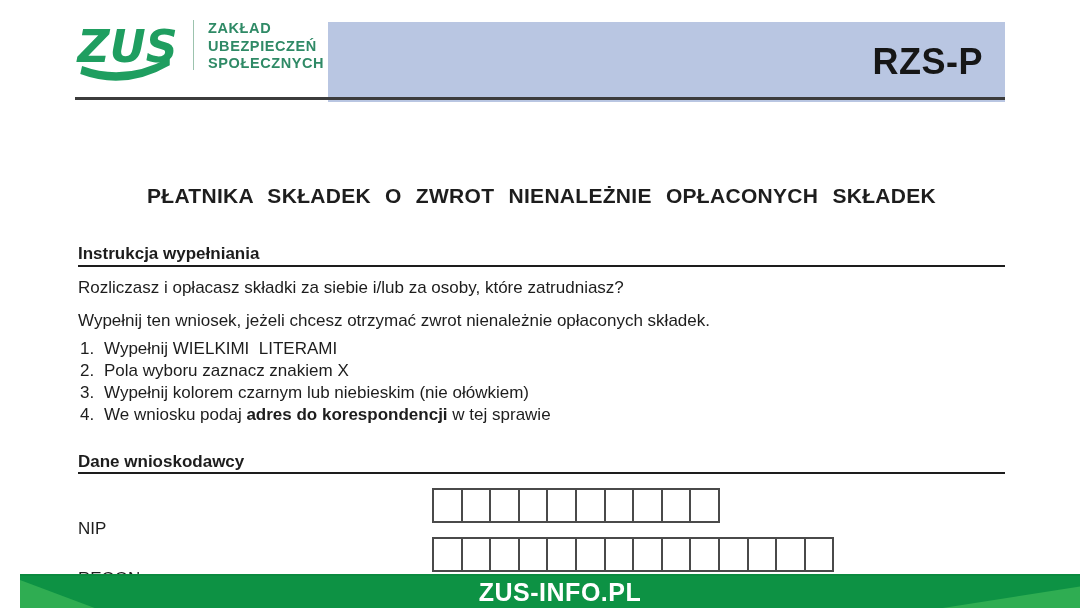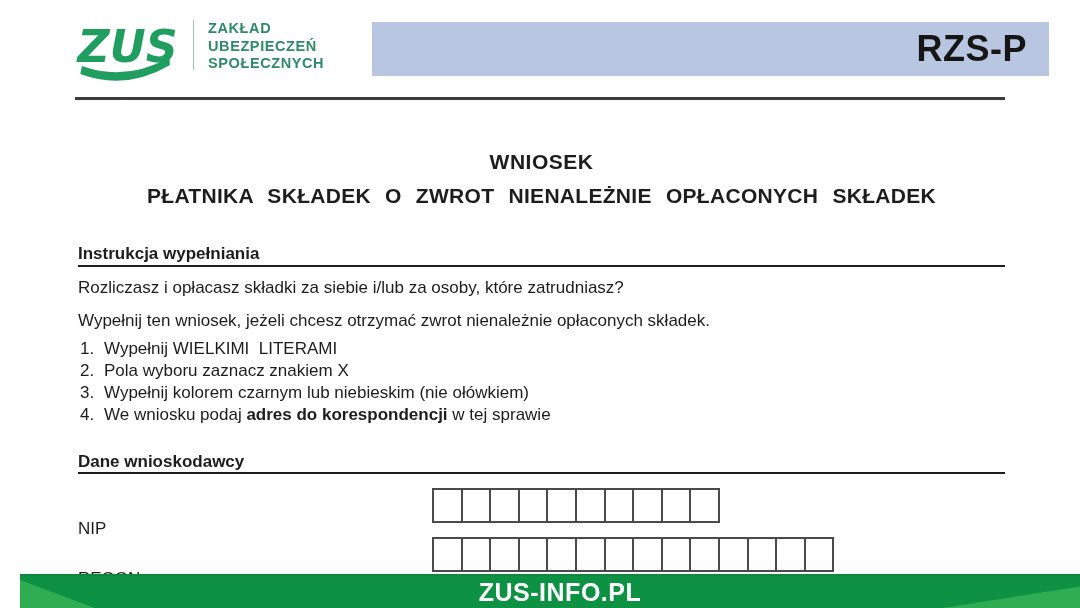--- a/index.html
+++ b/index.html
@@ -13,24 +13,23 @@
     overflow:hidden;
     margin:0 auto;
   }
   
   .logo-wrap { position:absolute; left:75px; top:20px; display:flex; align-items:flex-start; height:66px; }
   .logo-svg { width:108px; height:62px; }
   .logo-divider { width:1px; height:50px; background:#9cc3ae; margin:0 14px 0 10px; }
   .org-lines { display:flex; flex-direction:column; justify-content:center; }
   .org-line { font-size:14.5px; font-weight:bold; letter-spacing:0.6px; color:#2f8a66; line-height:17.5px; }
   .form-banner {
-    position:absolute; left:328px; top:22px; width:677px; height:54px;
+    position:absolute; left:328px; top:22px; width:677px; height:80px;
     display:flex; align-items:center; justify-content:flex-end;
     padding-right:22px;
-    margin-left:44px;
   }
   .form-code { font-size:36px; font-weight:bold; color:#161616; letter-spacing:0.5px; }
   .header-rule { position:absolute; left:75px; top:97px; width:930px; height:3px; background:#3c3c3c; }
 
   
   .title-1 { position:absolute; left:78px; top:150px; width:927px; text-align:center;
              font-size:21px; font-weight:bold; letter-spacing:0.5px; }
   .title-2 { position:absolute; left:78px; top:184px; width:927px; text-align:center;
              font-size:21px; font-weight:bold; letter-spacing:0.3px; word-spacing:8px; }
 
@@ -76,21 +75,20 @@
       <span class="org-line">UBEZPIECZEŃ</span>
       <span class="org-line">SPOŁECZNYCH</span>
     </div>
   </div>
 
   <div class="form-banner" style="background:#b9c6e2;">
     <span class="form-code">RZS-P</span>
   </div>
   <div class="header-rule"></div>
 
-  <div class="title-1">WNIOSEK</div>
   <div class="title-2">PŁATNIKA SKŁADEK O ZWROT NIENALEŻNIE OPŁACONYCH SKŁADEK</div>
 
   <div class="sec-heading" style="top:244px;">Instrukcja wypełniania</div>
   <div class="sec-rule" style="top:265px;"></div>
 
   <div class="body-text" style="top:278px;">Rozliczasz i opłacasz składki za siebie i/lub za osoby, które zatrudniasz?</div>
   <div class="body-text" style="top:311px;">Wypełnij ten wniosek, jeżeli chcesz otrzymać zwrot nienależnie opłaconych składek.</div>
 
   <div class="list">
     <div class="list-row">

